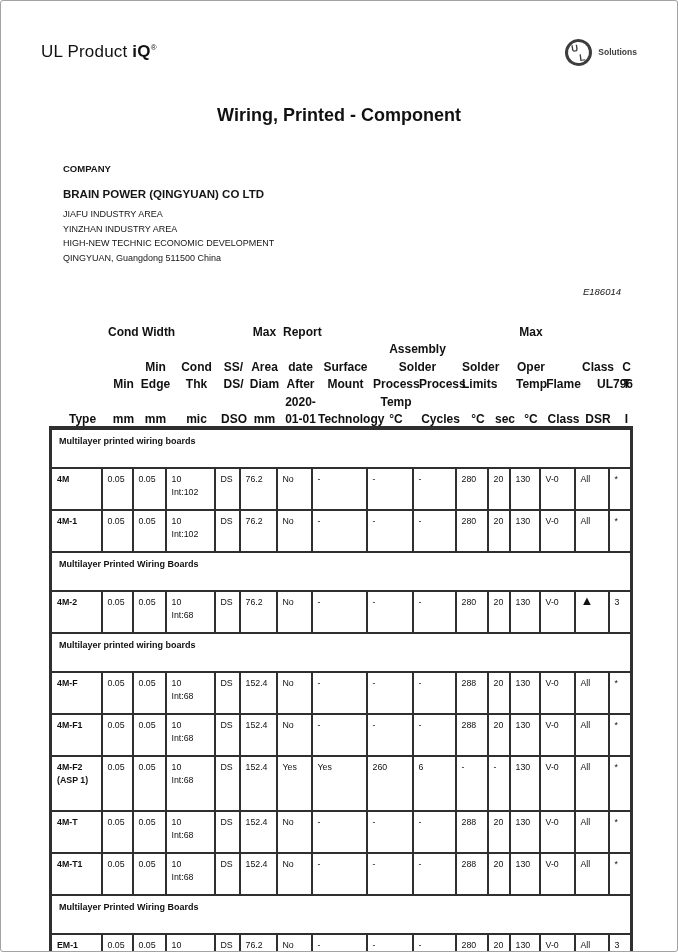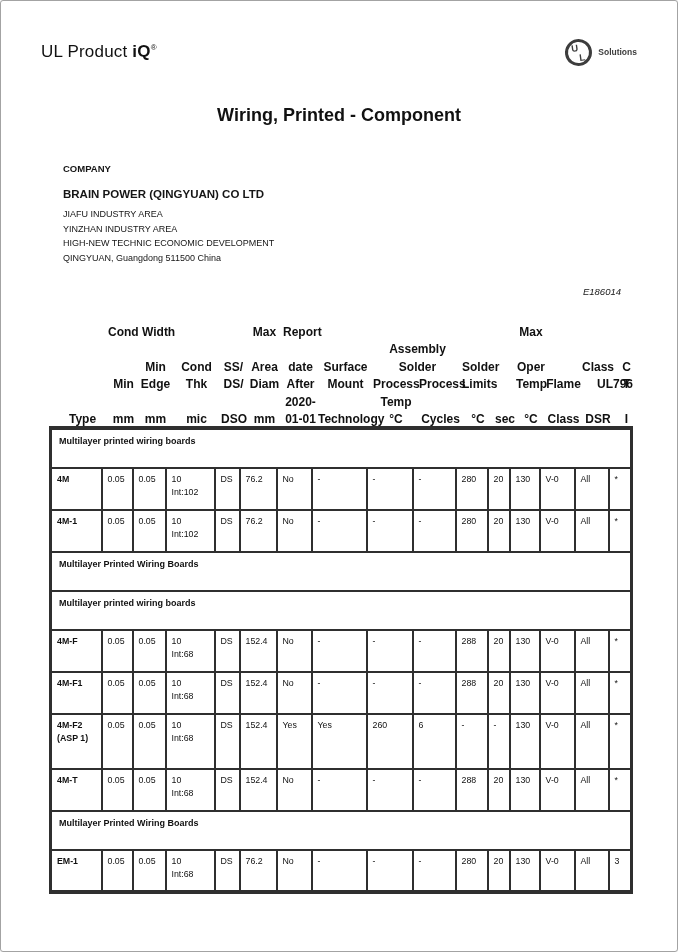--- a/index.html
+++ b/index.html
@@ -187,20 +187,39 @@
           <td>280</td>
           <td>20</td>
           <td>130</td>
           <td>V-0</td>
           <td>All</td>
           <td>*</td>
         </tr>
         <tr class="section">
           <td colspan="16">Multilayer Printed Wiring Boards</td>
         </tr>
+        <tr class="data">
+          <td class="type">4M-2</td>
+          <td>0.05</td>
+          <td>0.05</td>
+          <td>10
+Int:68</td>
+          <td>DS</td>
+          <td>76.2</td>
+          <td>No</td>
+          <td>-</td>
+          <td>-</td>
+          <td>-</td>
+          <td>280</td>
+          <td>20</td>
+          <td>130</td>
+          <td>V-0</td>
+          <td><span class="tri">▲</span></td>
+          <td>3</td>
+        </tr>
         <tr class="section">
           <td colspan="16">Multilayer printed wiring boards</td>
         </tr>
         <tr class="data">
           <td class="type">4M-F</td>
           <td>0.05</td>
           <td>0.05</td>
           <td>10
 Int:68</td>
           <td>DS</td>
@@ -267,20 +286,39 @@
           <td>-</td>
           <td>-</td>
           <td>-</td>
           <td>288</td>
           <td>20</td>
           <td>130</td>
           <td>V-0</td>
           <td>All</td>
           <td>*</td>
         </tr>
+        <tr class="data">
+          <td class="type">4M-T1</td>
+          <td>0.05</td>
+          <td>0.05</td>
+          <td>10
+Int:68</td>
+          <td>DS</td>
+          <td>152.4</td>
+          <td>No</td>
+          <td>-</td>
+          <td>-</td>
+          <td>-</td>
+          <td>288</td>
+          <td>20</td>
+          <td>130</td>
+          <td>V-0</td>
+          <td>All</td>
+          <td>*</td>
+        </tr>
         <tr class="section">
           <td colspan="16">Multilayer Printed Wiring Boards</td>
         </tr>
         <tr class="data">
           <td class="type">EM-1</td>
           <td>0.05</td>
           <td>0.05</td>
           <td>10
 Int:68</td>
           <td>DS</td>

